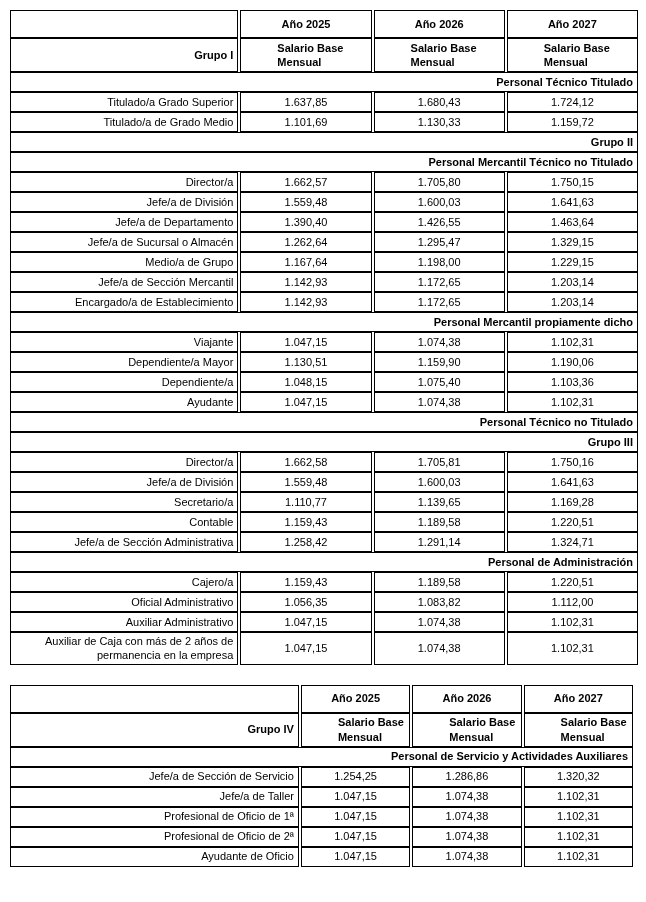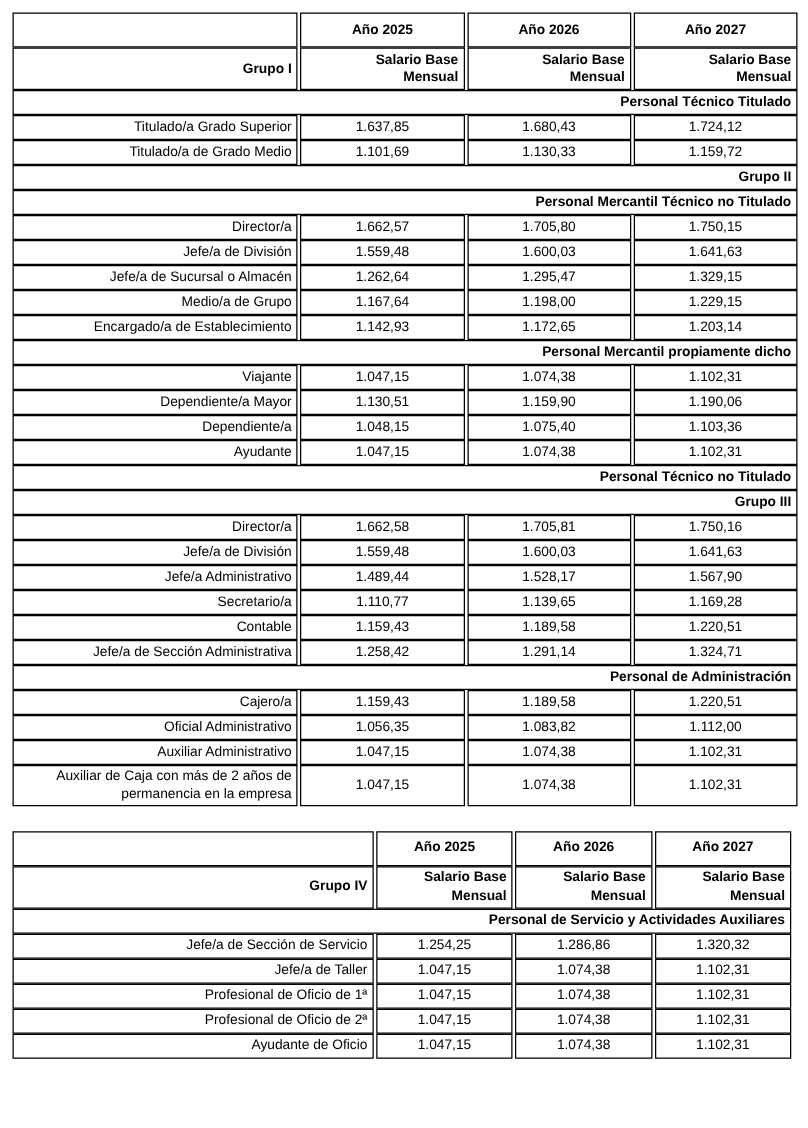--- a/index.html
+++ b/index.html
@@ -34,21 +34,21 @@
     overflow: hidden;
   }
   td.lbl { text-align: right; }
   td.num { text-align: center; }
   .bold { font-weight: bold; }
   tr.yh-row td { height: 28px; }
   tr.sal-row td { height: 34px; }
   tbody tr td { height: 20px; }
   td.sal {
     white-space: pre-line;
-    text-align: right;
+    text-align: left;
     font-weight: bold;
     padding-left: 36px;
   }
 </style>
 </head>
 <body>
 
 <div class="doc">
 
   <table class="salary t1">
@@ -103,32 +103,44 @@
           <td class="num">1.705,80</td>
           <td class="num">1.750,15</td>
         </tr>
         <tr>
           <td class="lbl">Jefe/a de División</td>
           <td class="num">1.559,48</td>
           <td class="num">1.600,03</td>
           <td class="num">1.641,63</td>
         </tr>
         <tr>
+          <td class="lbl">Jefe/a de Departamento</td>
+          <td class="num">1.390,40</td>
+          <td class="num">1.426,55</td>
+          <td class="num">1.463,64</td>
+        </tr>
+        <tr>
           <td class="lbl">Jefe/a de Sucursal o Almacén</td>
           <td class="num">1.262,64</td>
           <td class="num">1.295,47</td>
           <td class="num">1.329,15</td>
         </tr>
         <tr>
           <td class="lbl">Medio/a de Grupo</td>
           <td class="num">1.167,64</td>
           <td class="num">1.198,00</td>
           <td class="num">1.229,15</td>
         </tr>
         <tr>
+          <td class="lbl">Jefe/a de Sección Mercantil</td>
+          <td class="num">1.142,93</td>
+          <td class="num">1.172,65</td>
+          <td class="num">1.203,14</td>
+        </tr>
+        <tr>
           <td class="lbl">Encargado/a de Establecimiento</td>
           <td class="num">1.142,93</td>
           <td class="num">1.172,65</td>
           <td class="num">1.203,14</td>
         </tr>
         <tr>
           <td colspan="4" class="lbl bold">Personal Mercantil propiamente dicho</td>
         </tr>
         <tr>
           <td class="lbl">Viajante</td>
@@ -164,26 +176,20 @@
           <td class="lbl">Director/a</td>
           <td class="num">1.662,58</td>
           <td class="num">1.705,81</td>
           <td class="num">1.750,16</td>
         </tr>
         <tr>
           <td class="lbl">Jefe/a de División</td>
           <td class="num">1.559,48</td>
           <td class="num">1.600,03</td>
           <td class="num">1.641,63</td>
-        </tr>
-        <tr>
-          <td class="lbl">Jefe/a Administrativo</td>
-          <td class="num">1.489,44</td>
-          <td class="num">1.528,17</td>
-          <td class="num">1.567,90</td>
         </tr>
         <tr>
           <td class="lbl">Secretario/a</td>
           <td class="num">1.110,77</td>
           <td class="num">1.139,65</td>
           <td class="num">1.169,28</td>
         </tr>
         <tr>
           <td class="lbl">Contable</td>
           <td class="num">1.159,43</td>

